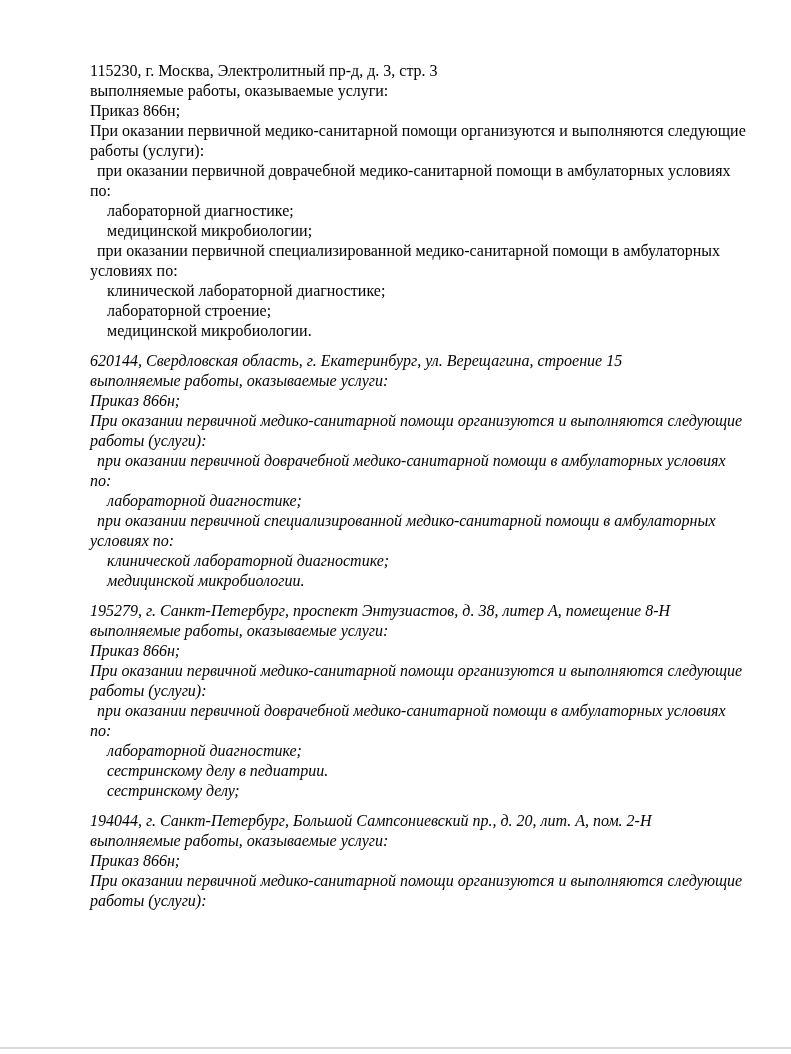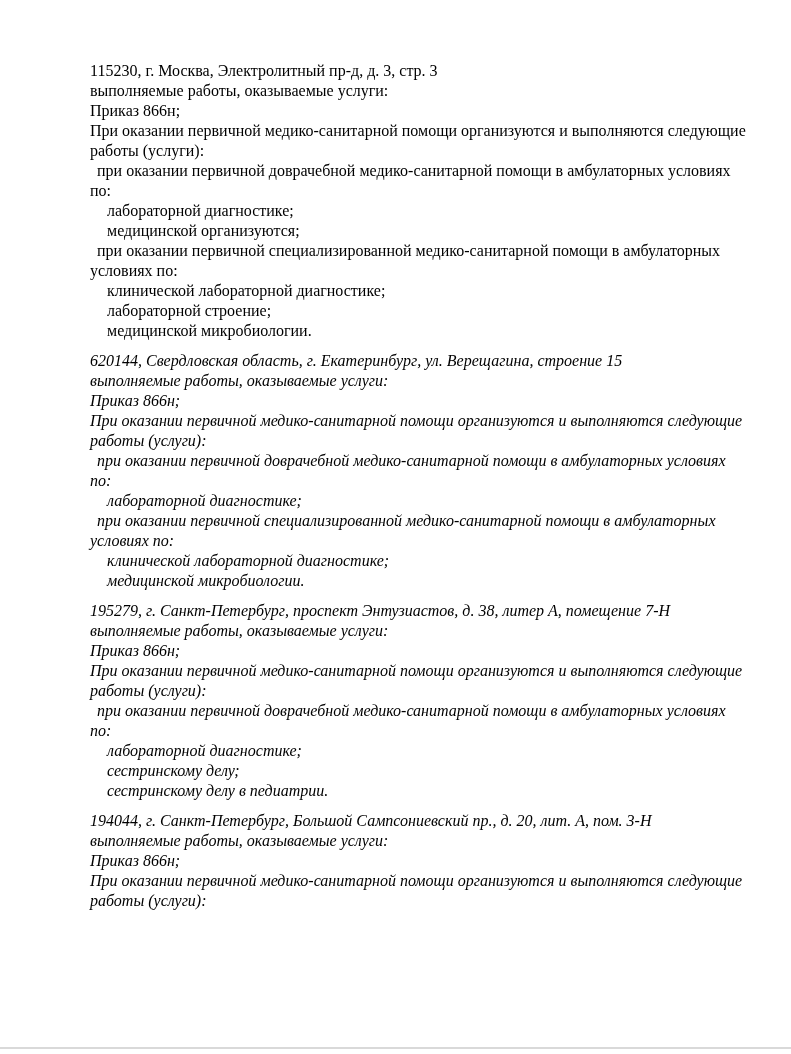--- a/index.html
+++ b/index.html
@@ -49,21 +49,21 @@
   <div id="sections">
       <div class="section">
         <div class="doc-line indent-0">115230, г. Москва, Электролитный пр-д, д. 3, стр. 3</div>
         <div class="doc-line indent-0">выполняемые работы, оказываемые услуги:</div>
         <div class="doc-line indent-0">Приказ 866н;</div>
         <div class="doc-line indent-0">При оказании первичной медико-санитарной помощи организуются и выполняются следующие</div>
         <div class="doc-line indent-0">работы (услуги):</div>
         <div class="doc-line indent-1">при оказании первичной доврачебной медико-санитарной помощи в амбулаторных условиях</div>
         <div class="doc-line indent-0">по:</div>
         <div class="doc-line indent-2">лабораторной диагностике;</div>
-        <div class="doc-line indent-2">медицинской организуются;</div>
+        <div class="doc-line indent-2">медицинской микробиологии;</div>
         <div class="doc-line indent-1">при оказании первичной специализированной медико-санитарной помощи в амбулаторных</div>
         <div class="doc-line indent-0">условиях по:</div>
         <div class="doc-line indent-2">клинической лабораторной диагностике;</div>
         <div class="doc-line indent-2">лабораторной строение;</div>
         <div class="doc-line indent-2">медицинской микробиологии.</div>
       </div>
       <div class="section">
         <div class="doc-line indent-0">620144, Свердловская область, г. Екатеринбург, ул. Верещагина, строение 15</div>
         <div class="doc-line indent-0">выполняемые работы, оказываемые услуги:</div>
         <div class="doc-line indent-0">Приказ 866н;</div>
@@ -71,33 +71,33 @@
         <div class="doc-line indent-0">работы (услуги):</div>
         <div class="doc-line indent-1">при оказании первичной доврачебной медико-санитарной помощи в амбулаторных условиях</div>
         <div class="doc-line indent-0">по:</div>
         <div class="doc-line indent-2">лабораторной диагностике;</div>
         <div class="doc-line indent-1">при оказании первичной специализированной медико-санитарной помощи в амбулаторных</div>
         <div class="doc-line indent-0">условиях по:</div>
         <div class="doc-line indent-2">клинической лабораторной диагностике;</div>
         <div class="doc-line indent-2">медицинской микробиологии.</div>
       </div>
       <div class="section">
-        <div class="doc-line indent-0">195279, г. Санкт-Петербург, проспект Энтузиастов, д. 38, литер А, помещение 7-Н</div>
+        <div class="doc-line indent-0">195279, г. Санкт-Петербург, проспект Энтузиастов, д. 38, литер А, помещение 8-Н</div>
         <div class="doc-line indent-0">выполняемые работы, оказываемые услуги:</div>
         <div class="doc-line indent-0">Приказ 866н;</div>
         <div class="doc-line indent-0">При оказании первичной медико-санитарной помощи организуются и выполняются следующие</div>
         <div class="doc-line indent-0">работы (услуги):</div>
         <div class="doc-line indent-1">при оказании первичной доврачебной медико-санитарной помощи в амбулаторных условиях</div>
         <div class="doc-line indent-0">по:</div>
         <div class="doc-line indent-2">лабораторной диагностике;</div>
+        <div class="doc-line indent-2">сестринскому делу в педиатрии.</div>
         <div class="doc-line indent-2">сестринскому делу;</div>
-        <div class="doc-line indent-2">сестринскому делу в педиатрии.</div>
       </div>
       <div class="section">
-        <div class="doc-line indent-0">194044, г. Санкт-Петербург, Большой Сампсониевский пр., д. 20, лит. А, пом. 3-Н</div>
+        <div class="doc-line indent-0">194044, г. Санкт-Петербург, Большой Сампсониевский пр., д. 20, лит. А, пом. 2-Н</div>
         <div class="doc-line indent-0">выполняемые работы, оказываемые услуги:</div>
         <div class="doc-line indent-0">Приказ 866н;</div>
         <div class="doc-line indent-0">При оказании первичной медико-санитарной помощи организуются и выполняются следующие</div>
         <div class="doc-line indent-0">работы (услуги):</div>
       </div>
     </div>
 </div>
 
 <div class="bottom-divider" style="background: rgb(217, 217, 217);"></div>
 

